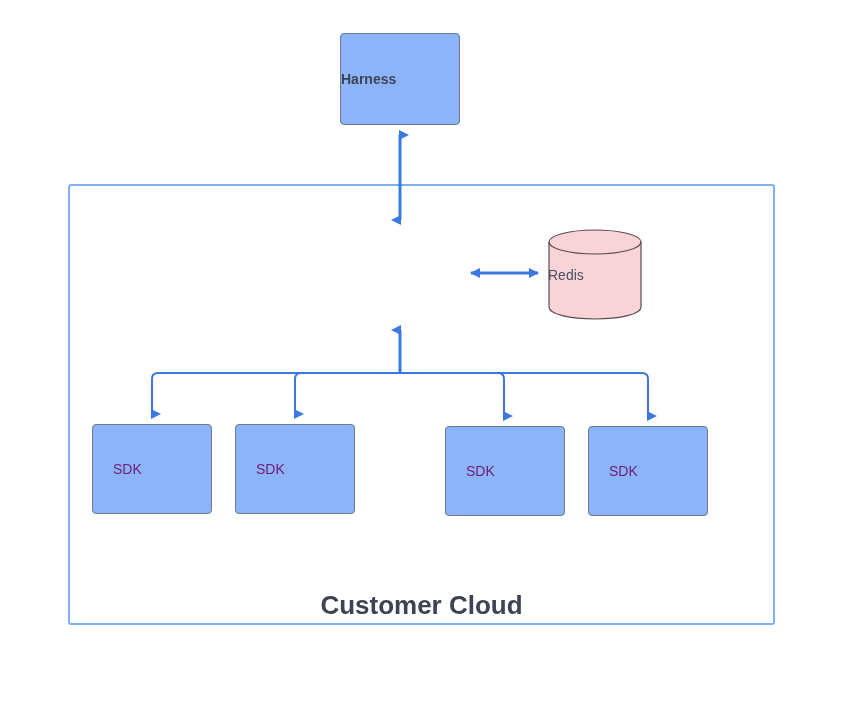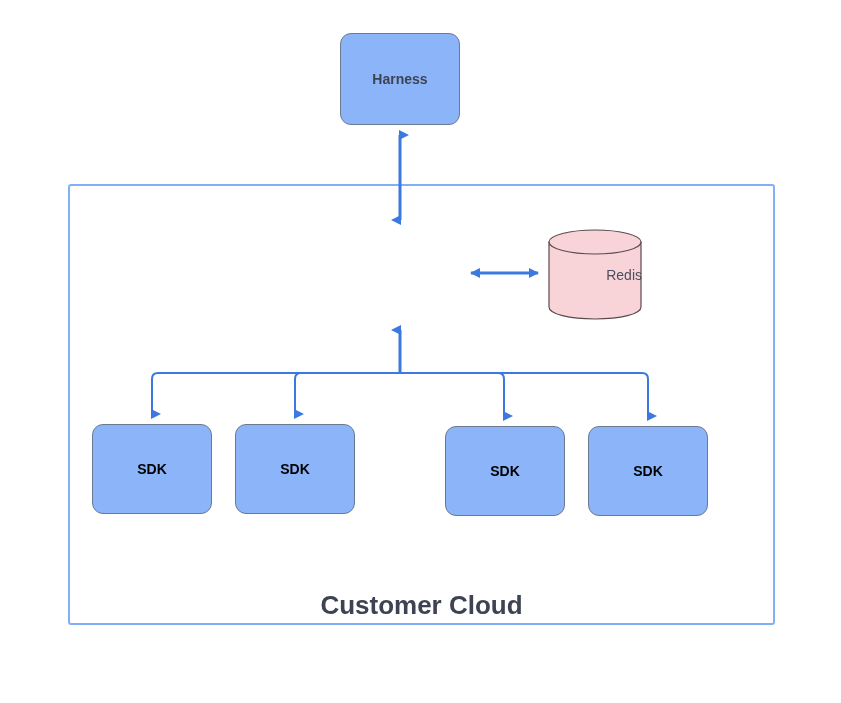--- a/index.html
+++ b/index.html
@@ -16,40 +16,39 @@
     position: relative;
     width: 841px;
     height: 703px;
     background: #ffffff;
     overflow: hidden;
   }
   
   .node {
     position: absolute;
     box-sizing: border-box;
-    border-radius: 11px;
+    border-radius: 4px;
     display: flex;
     align-items: center;
-    justify-content: center;
     text-align: center;
     line-height: 1.2;
     z-index: 3;
   }
   .node-box {
     background: #8cb4f8;
     border: 1px solid #6b7a8f;
     color: #3d4352;
   }
   .node-label {
     display: block;
     pointer-events: none;
   }
   .lbl-harness { font-size: 14px; font-weight: bold; color: #3d4352; }
   .lbl-primary { font-size: 14px; font-weight: normal; color: #4a5060; }
-  .lbl-sdk     { font-size: 14px; font-weight: bold; color: #000000; }
+  .lbl-sdk     { font-size: 14px; font-weight: normal; color: #701a75; margin-left: 20px; }
   .lbl-redis   { font-size: 14px; font-weight: normal; color: #4a5060; }
 
   
   .cloud-container {
     position: absolute;
     box-sizing: border-box;
     border: 2px solid #80b0f8;
     border-radius: 3px;
     background: transparent;
     z-index: 1;
@@ -67,21 +66,21 @@
 
   
   .cylinder {
     position: absolute;
     z-index: 3;
   }
   .cylinder svg { display: block; }
   .cyl-text {
     position: absolute;
     width: 100%;
-    text-align: right;
+    text-align: left;
     z-index: 4;
     pointer-events: none;
   }
 
   
   .connectors {
     position: absolute;
     left: 0;
     top: 0;
     width: 841px;

